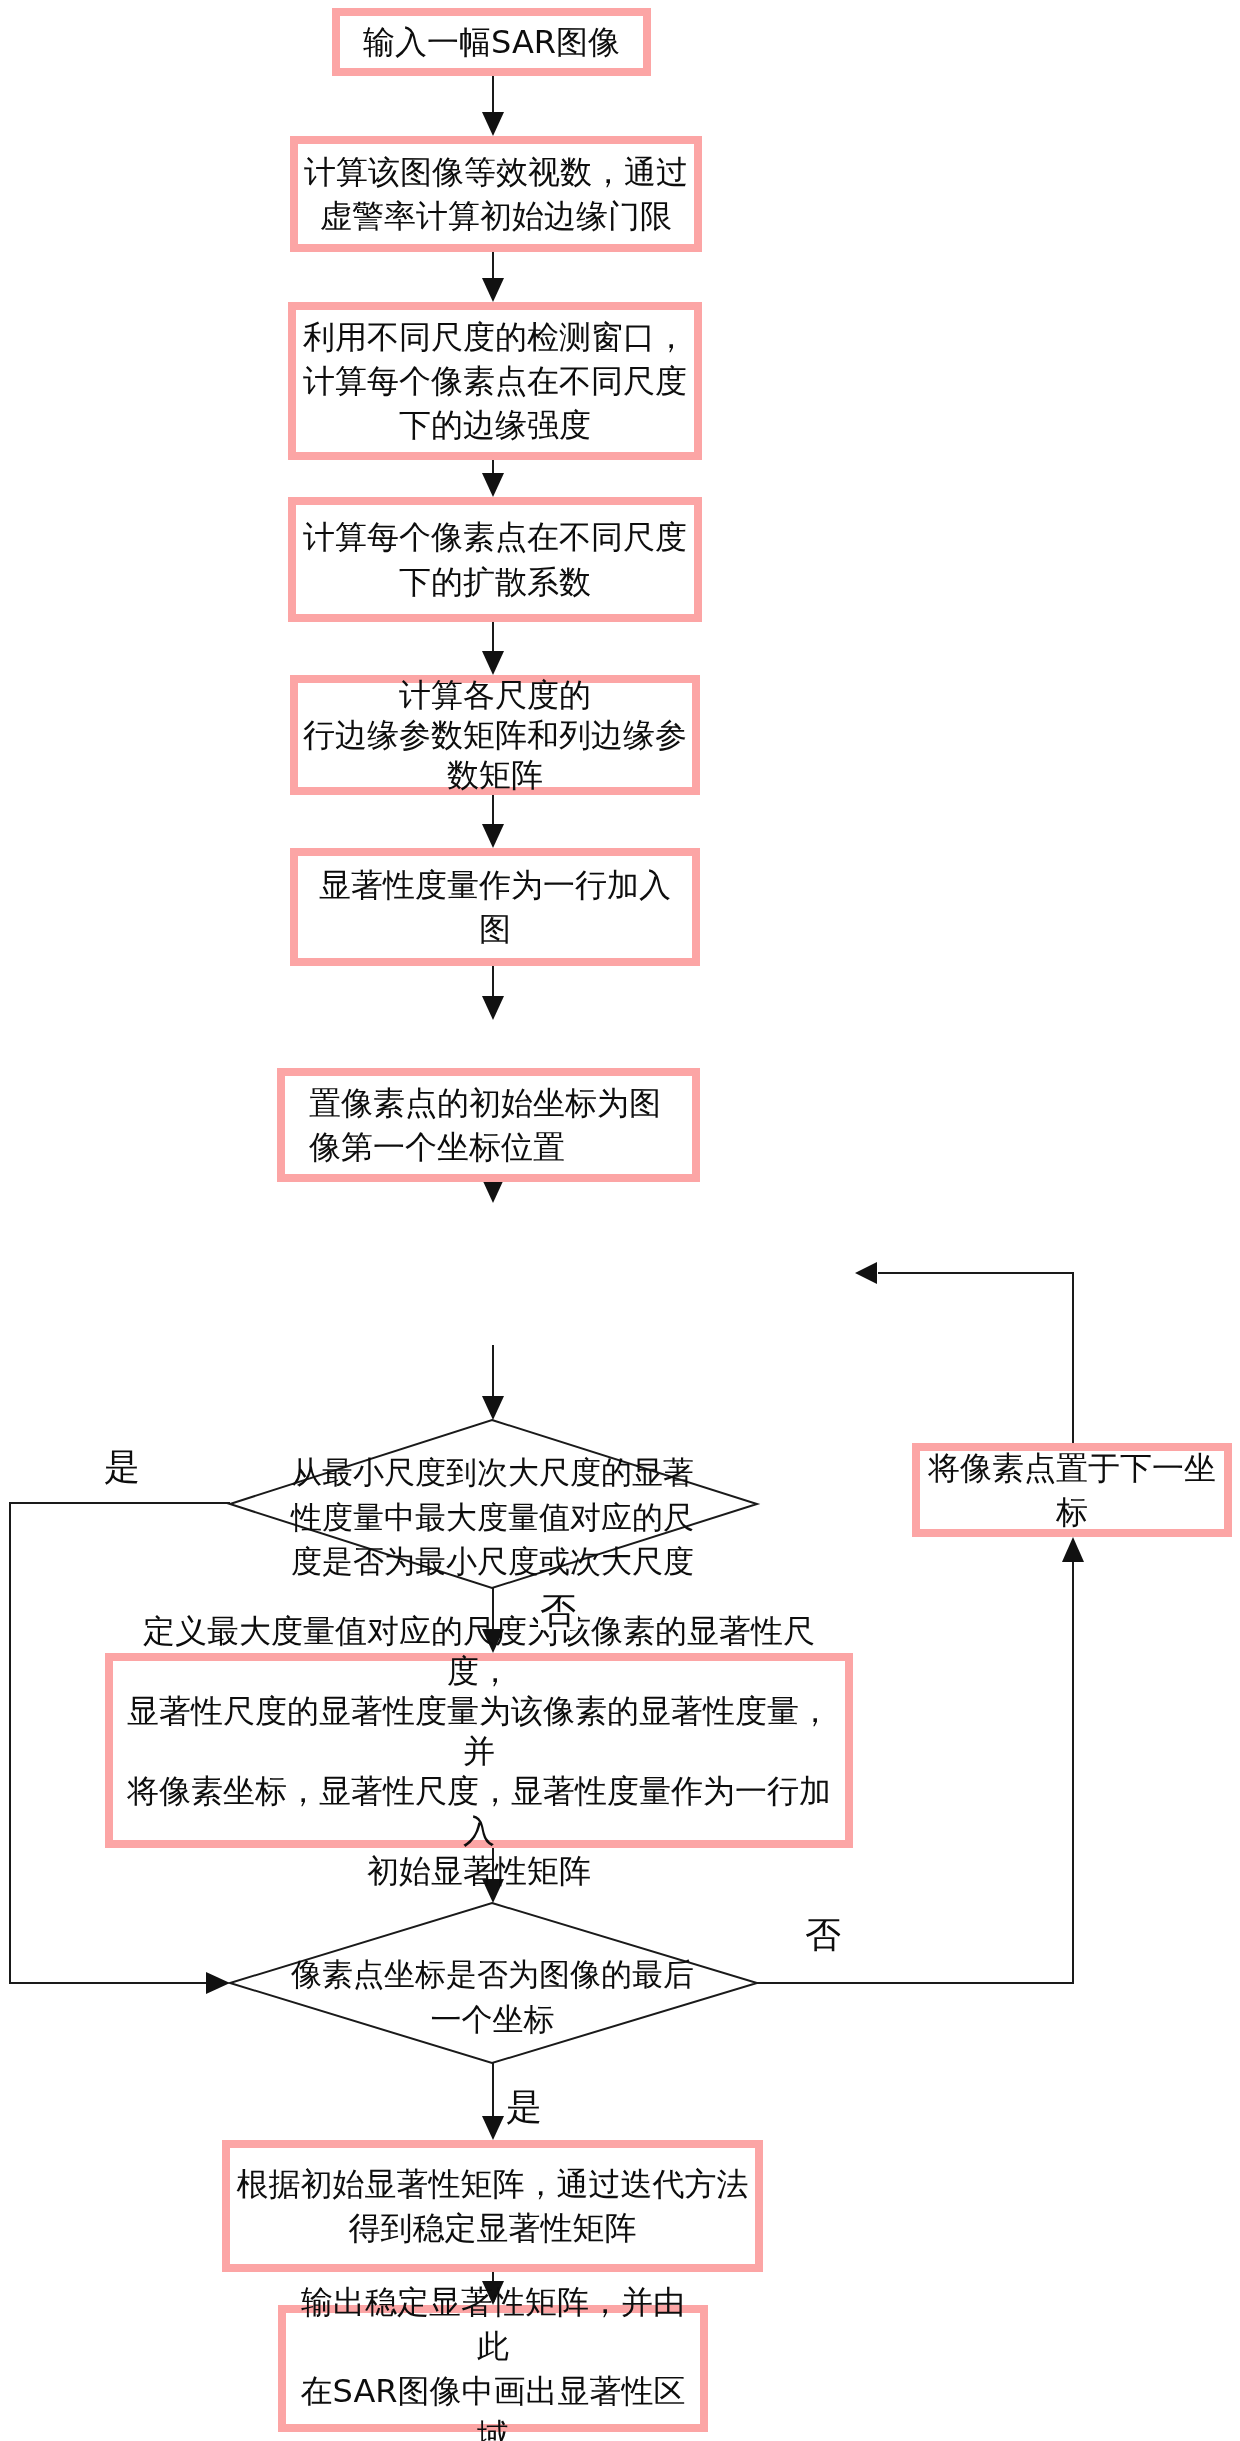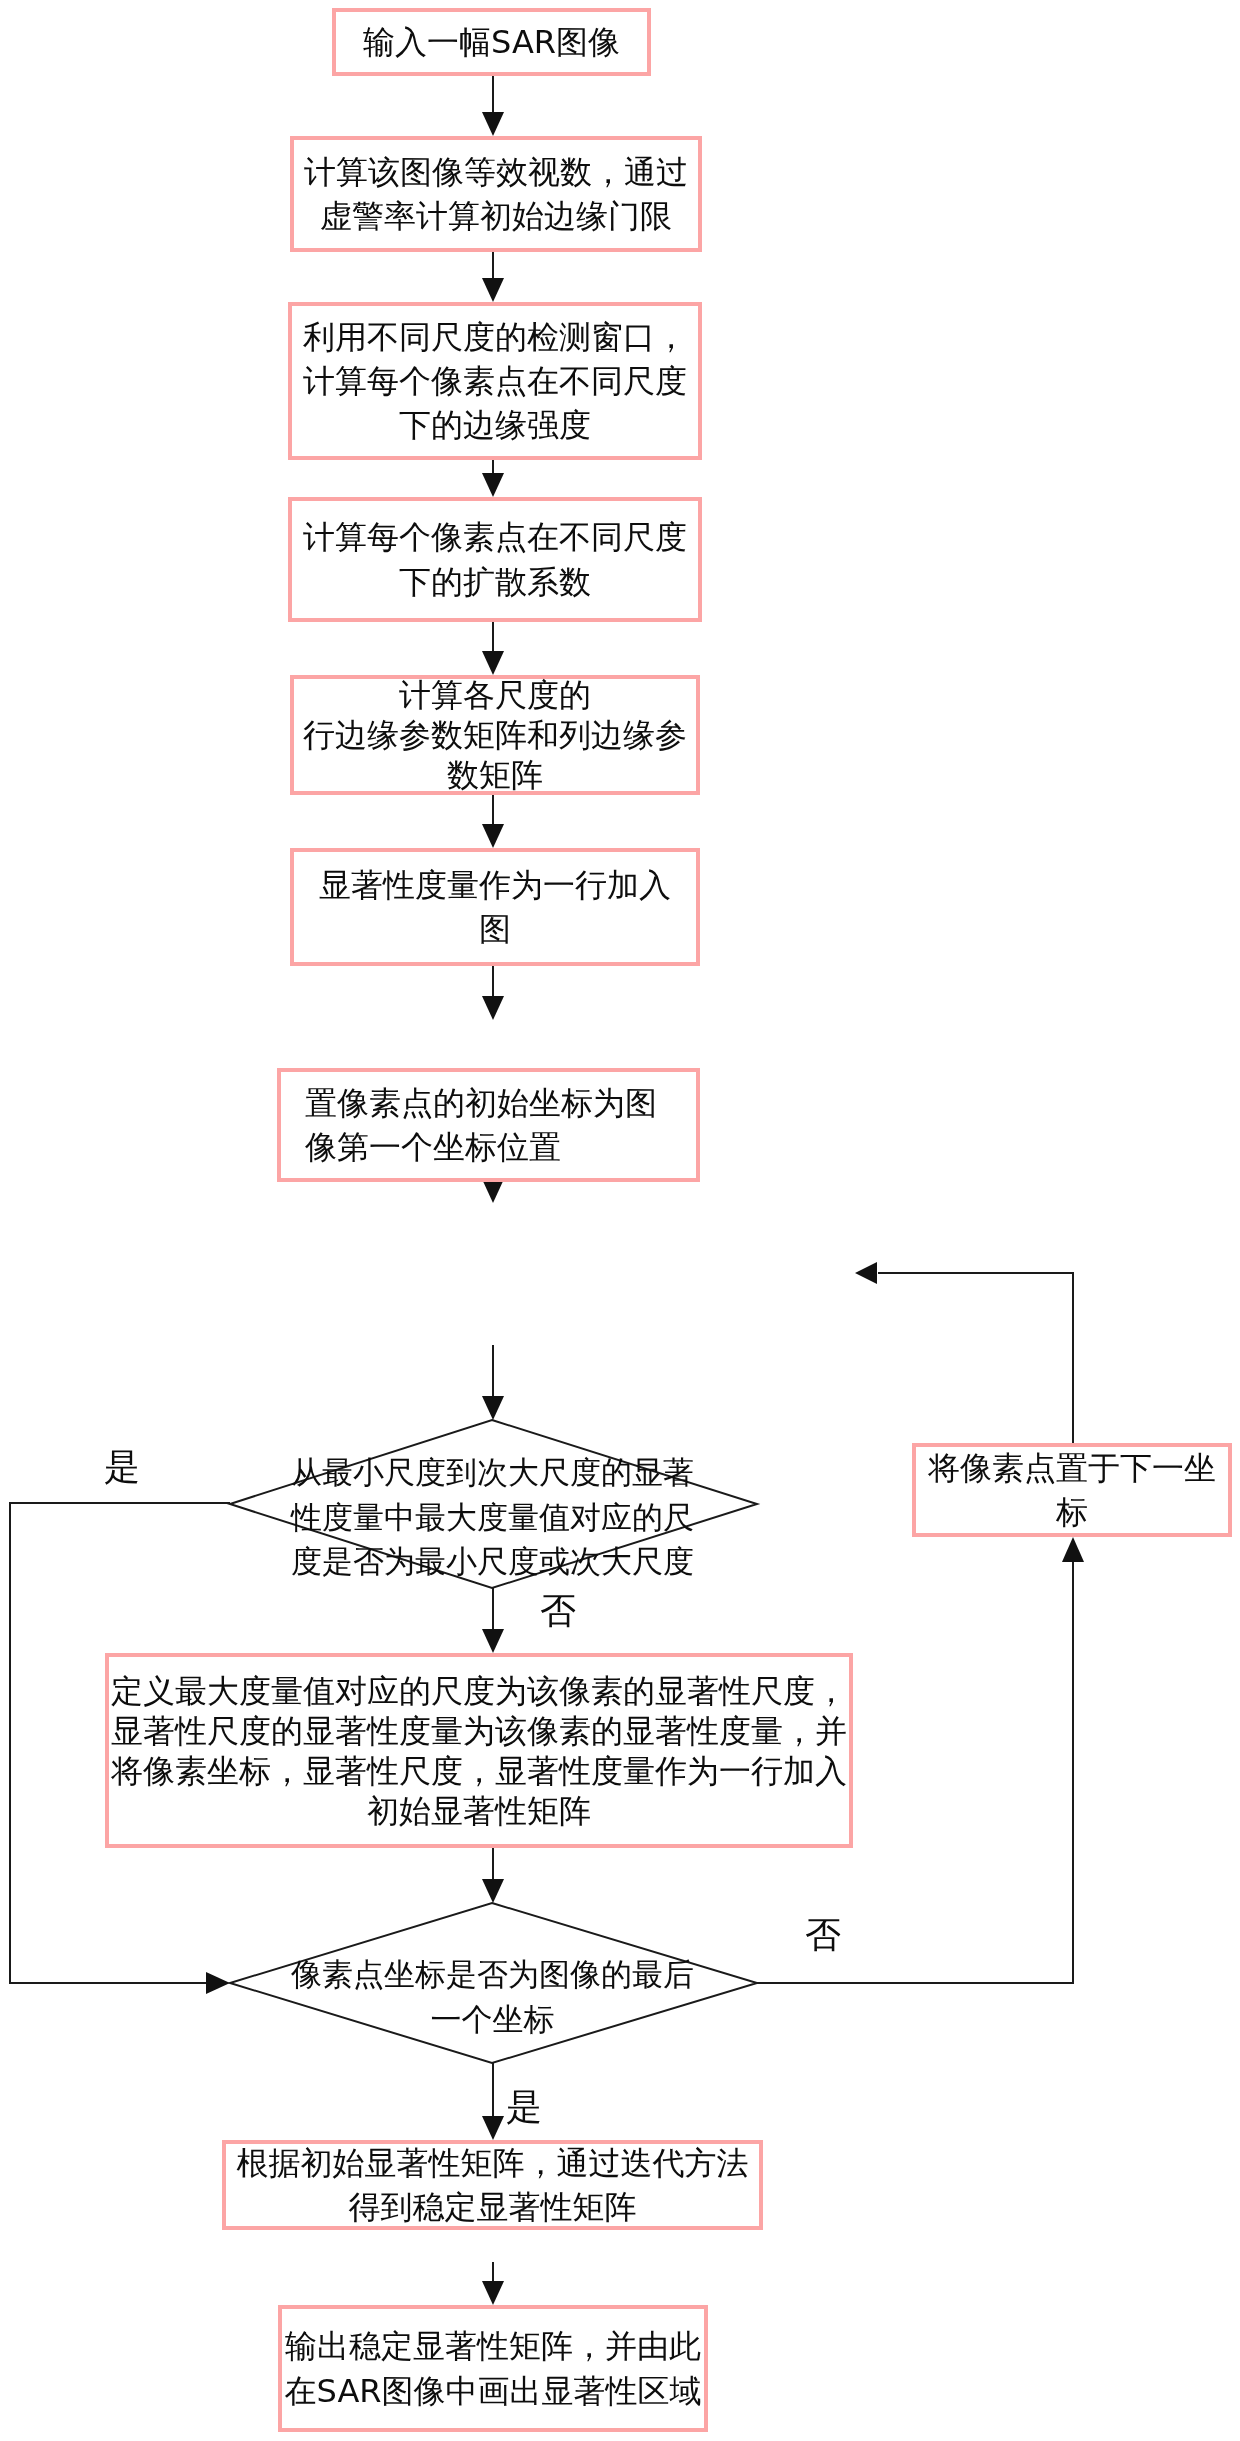--- a/index.html
+++ b/index.html
@@ -9,21 +9,21 @@
     background:#ffffff;
     font-family:"DejaVu Sans",sans-serif;
     color:#0d0d0d;
     overflow:hidden;
   }
   #wires{position:absolute;left:0;top:0;z-index:1;}
   .box{
     position:absolute;
     z-index:2;
     background:#ffffff;
-    border:4px solid #fca5a5;
+    border:8px solid #fca5a5;
     display:flex;
     align-items:center;
     justify-content:center;
     text-align:center;
     font-size:32px;
     line-height:1.38;
     box-sizing:border-box;
   }
   .box span{white-space:pre-line;display:block;}
   .box.tight{line-height:1.25;}
@@ -149,21 +149,21 @@
   <div class="dtext" style="left:180px;top:1937px;width:625px;height:95px;">
     <span>像素点坐标是否为图像的最后
 一个坐标</span>
   </div>
 
   <div class="box" style="left:912px;top:1443px;width:320px;height:94px;">
     <span>将像素点置于下一坐
 标</span>
   </div>
 
-  <div class="box" style="left:222px;top:2140px;width:541px;height:90px;">
+  <div class="box" style="left:222px;top:2140px;width:541px;height:132px;">
     <span>根据初始显著性矩阵，通过迭代方法
 得到稳定显著性矩阵</span>
   </div>
 
   <div class="box" style="left:278px;top:2305px;width:430px;height:127px;">
     <span>输出稳定显著性矩阵，并由此
 在SAR图像中画出显著性区域</span>
   </div>
 
   <div class="lbl" style="left:102px;top:1448px;">是</div>

